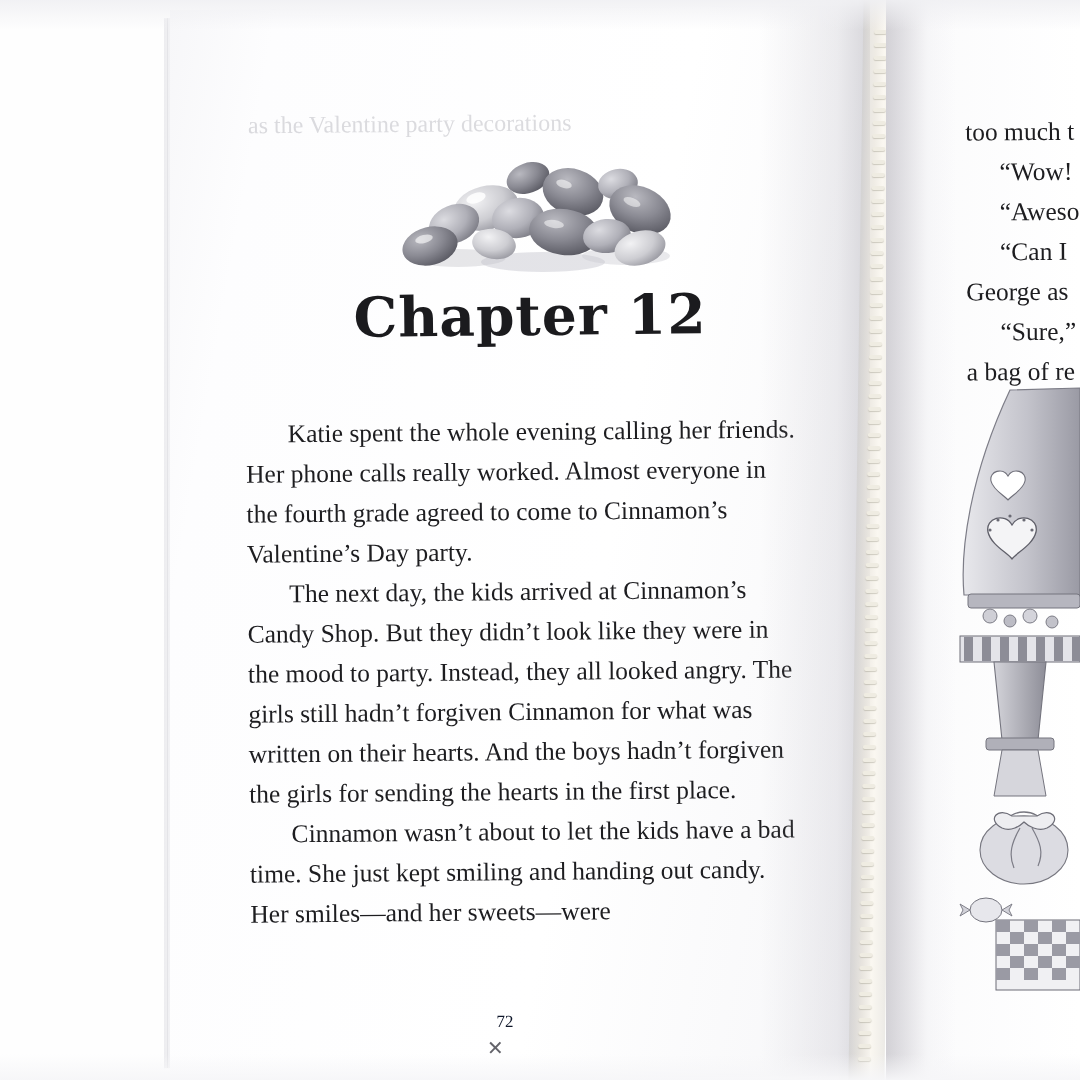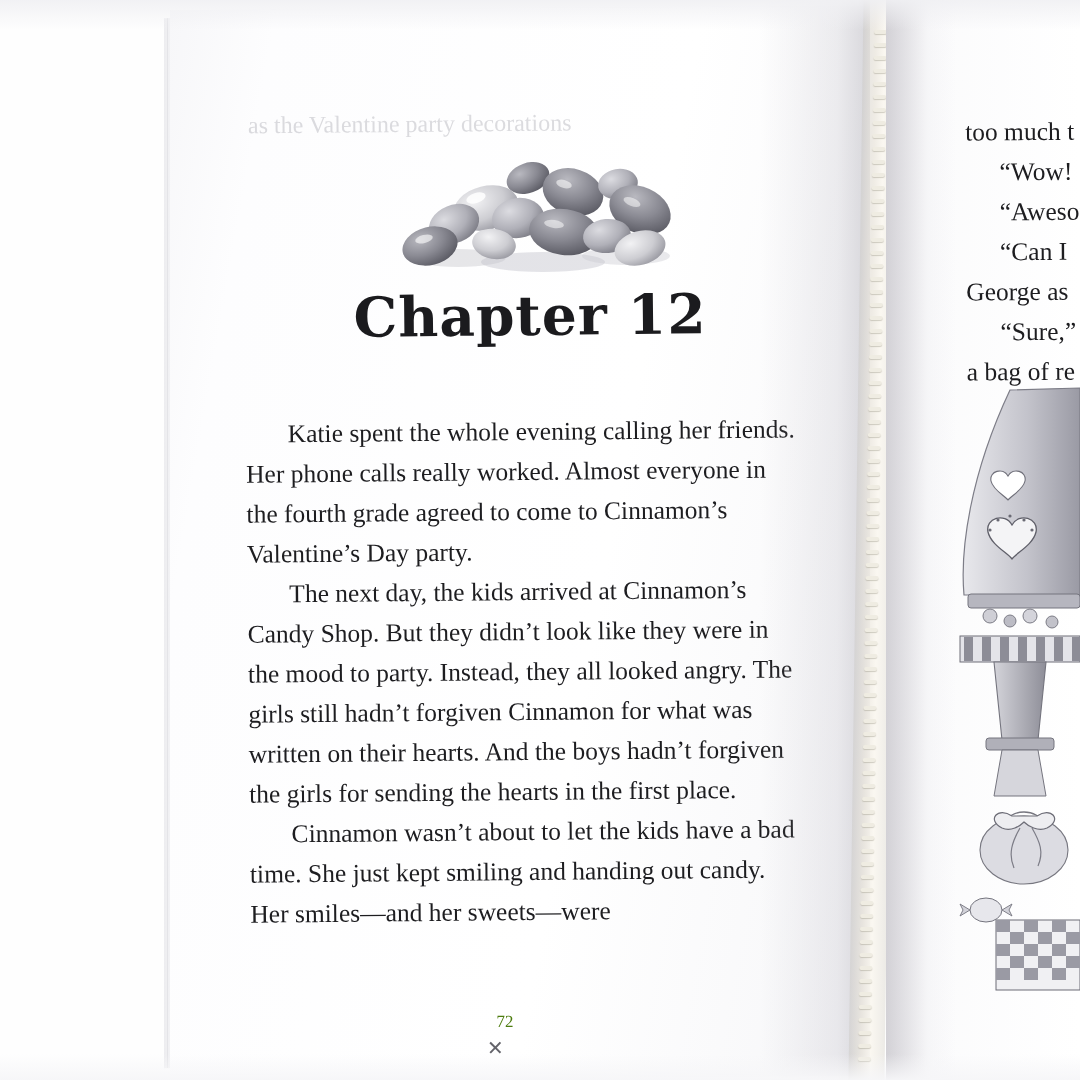--- a/index.html
+++ b/index.html
@@ -138,21 +138,21 @@
   .body-text p + p { margin-top: 0; }
 
   
   .folio {
     position: absolute;
     left: 455px;
     top: 1012px;
     width: 100px;
     text-align: center;
     font-size: 17px;
-    color: #4d7c0f;
+    color: #0f172a;
     transform: rotate(-0.5deg);
   }
   .folio-mark {
     position: absolute;
     left: 487px;
     top: 1036px;
     font-size: 20px;
     color: #63636a;
     transform: rotate(-0.5deg);
   }

